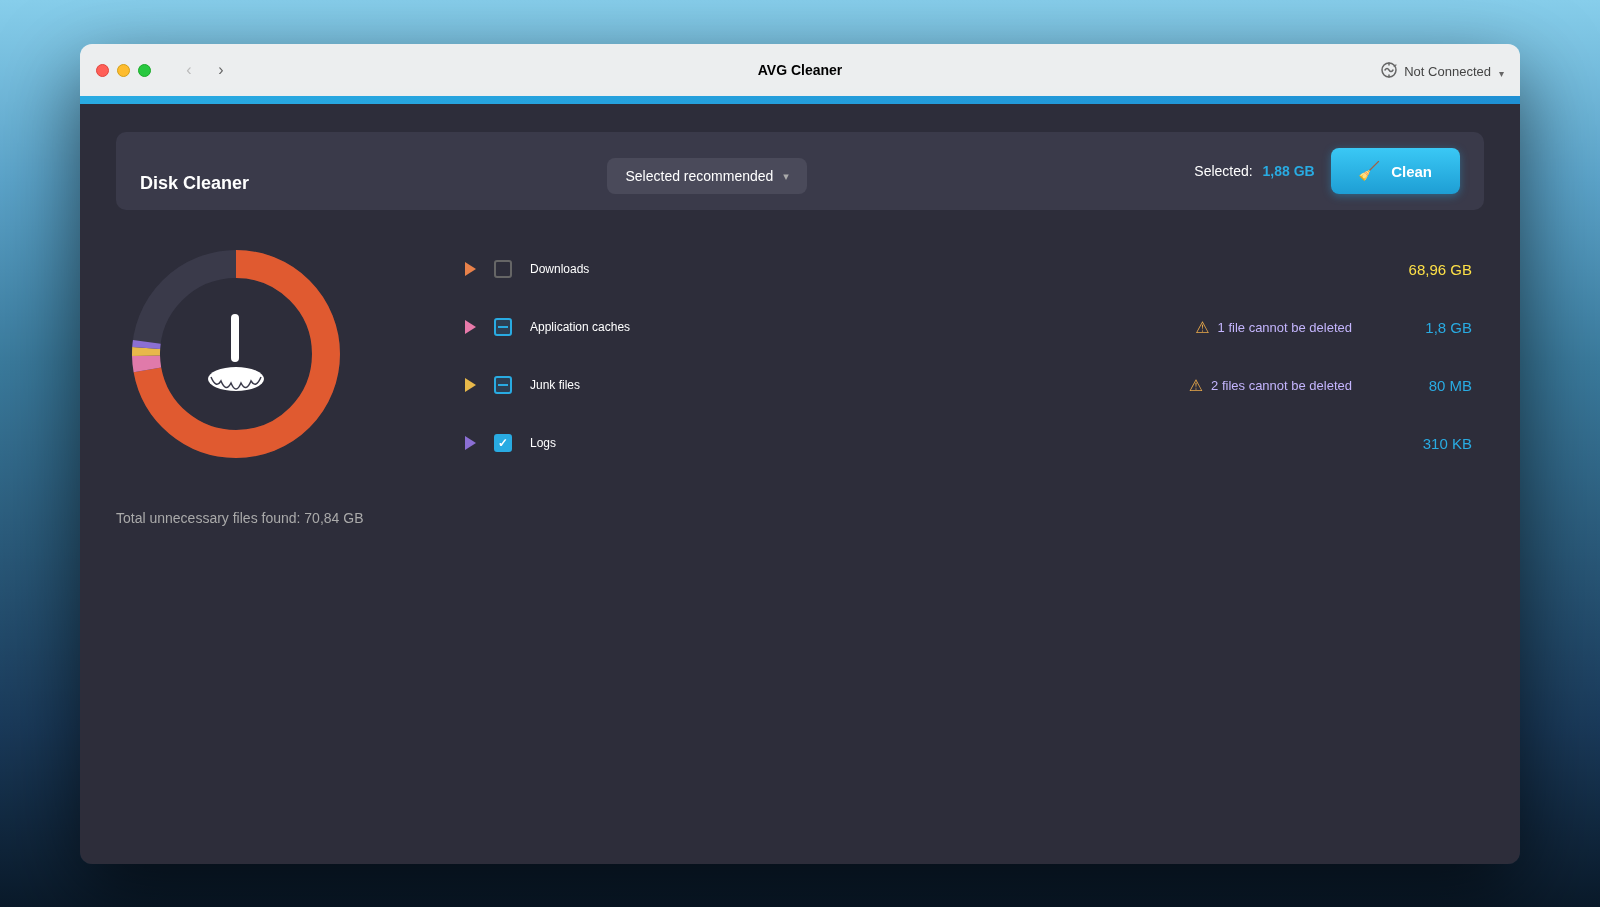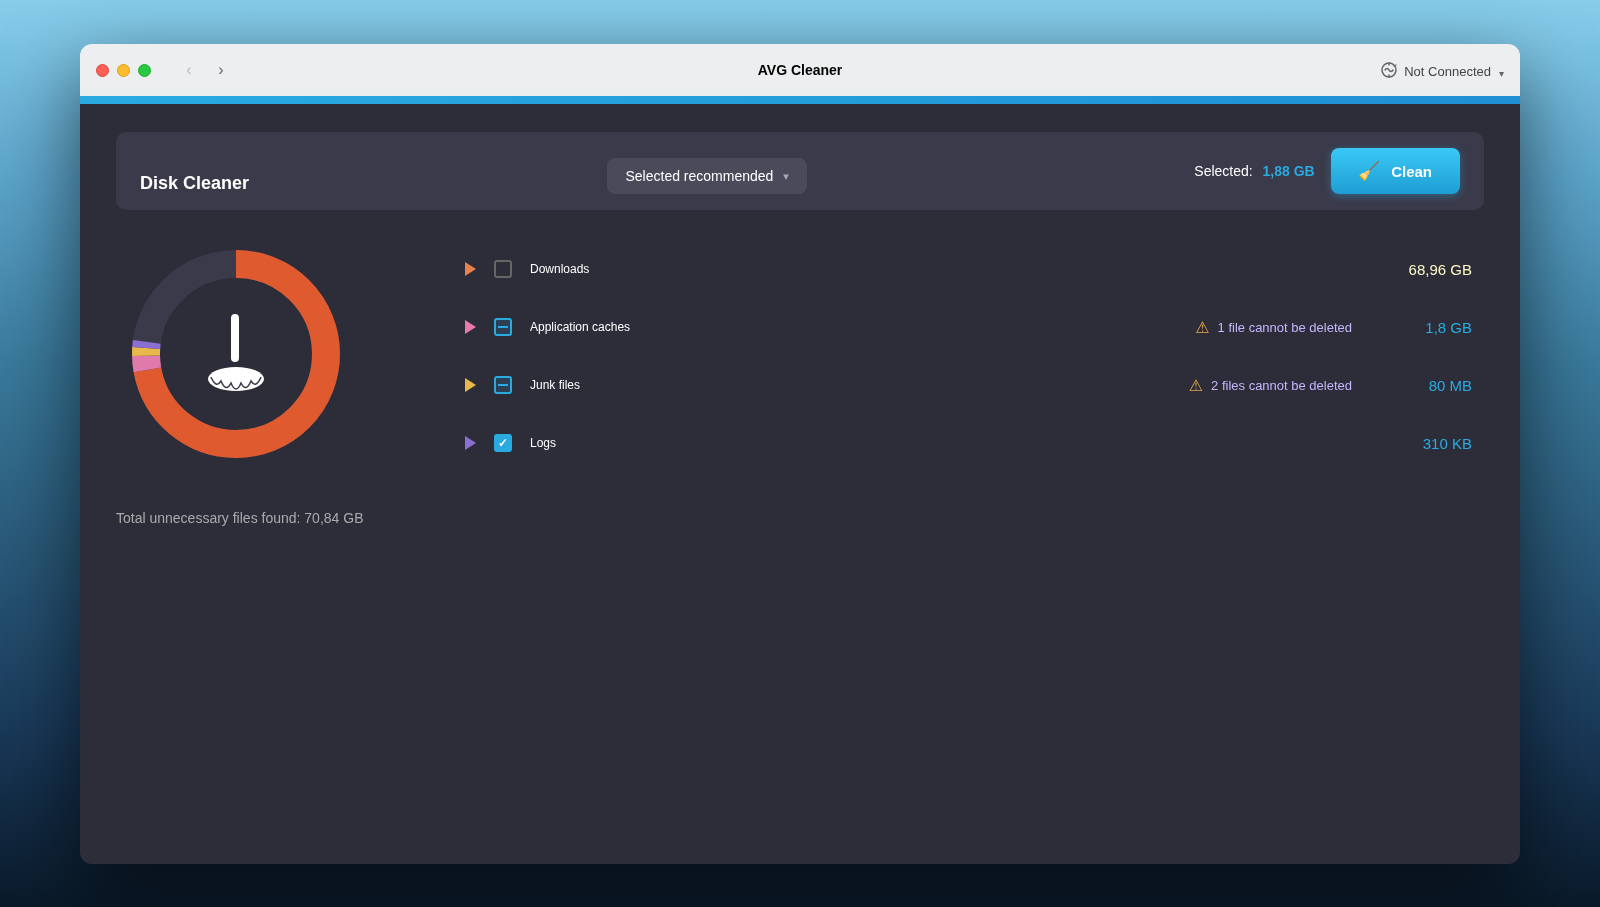--- a/index.html
+++ b/index.html
@@ -366,21 +366,21 @@
       font-size: 13px;
     }
 
     .file-size {
       font-size: 15px;
       font-weight: 500;
       min-width: 80px;
       text-align: right;
     }
 
-    .file-size.gray { color: #fef9c3; }
+    .file-size.gray { color: #fde047; }
     .file-size.blue { color: #29abe2; }
 
     
     .donut-bg {
       fill: none;
       stroke: #3a3a4a;
       stroke-width: 28;
     }
   </style>
 </head>

